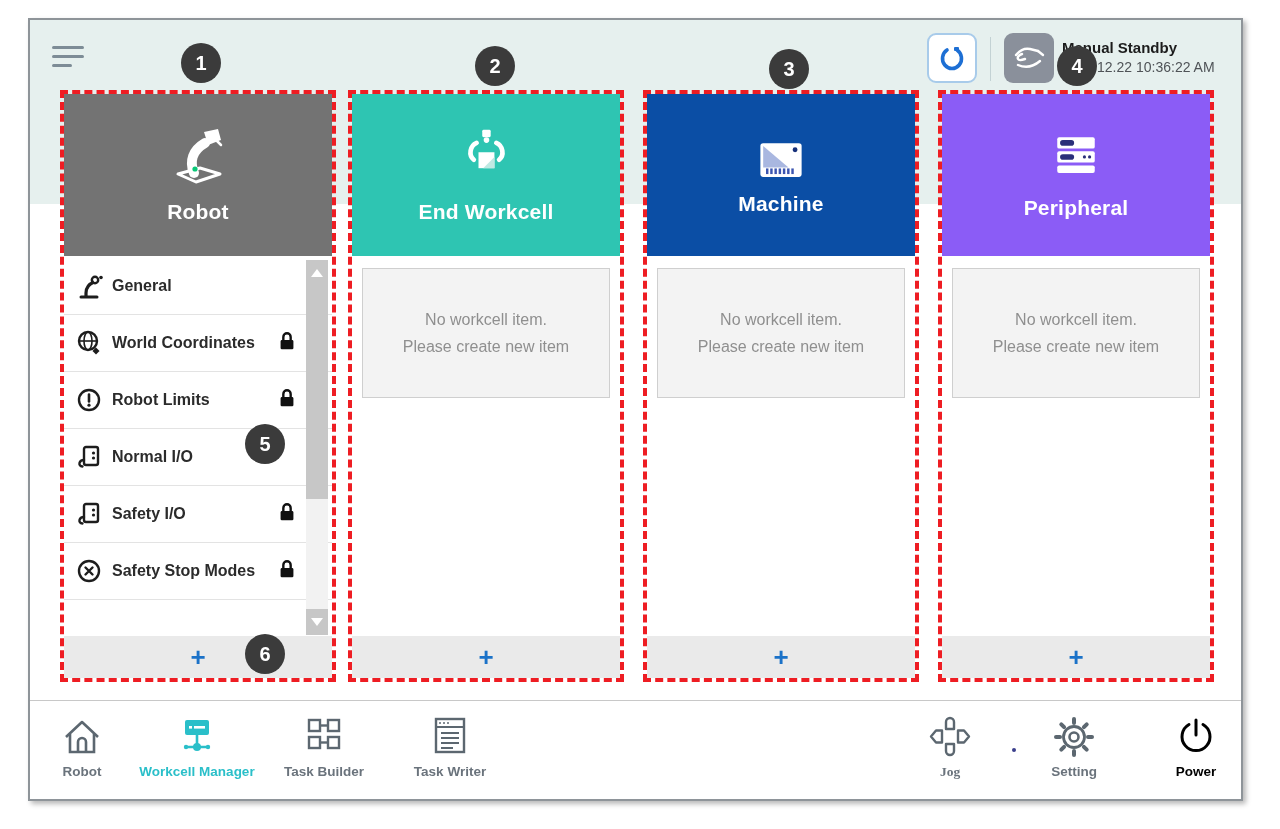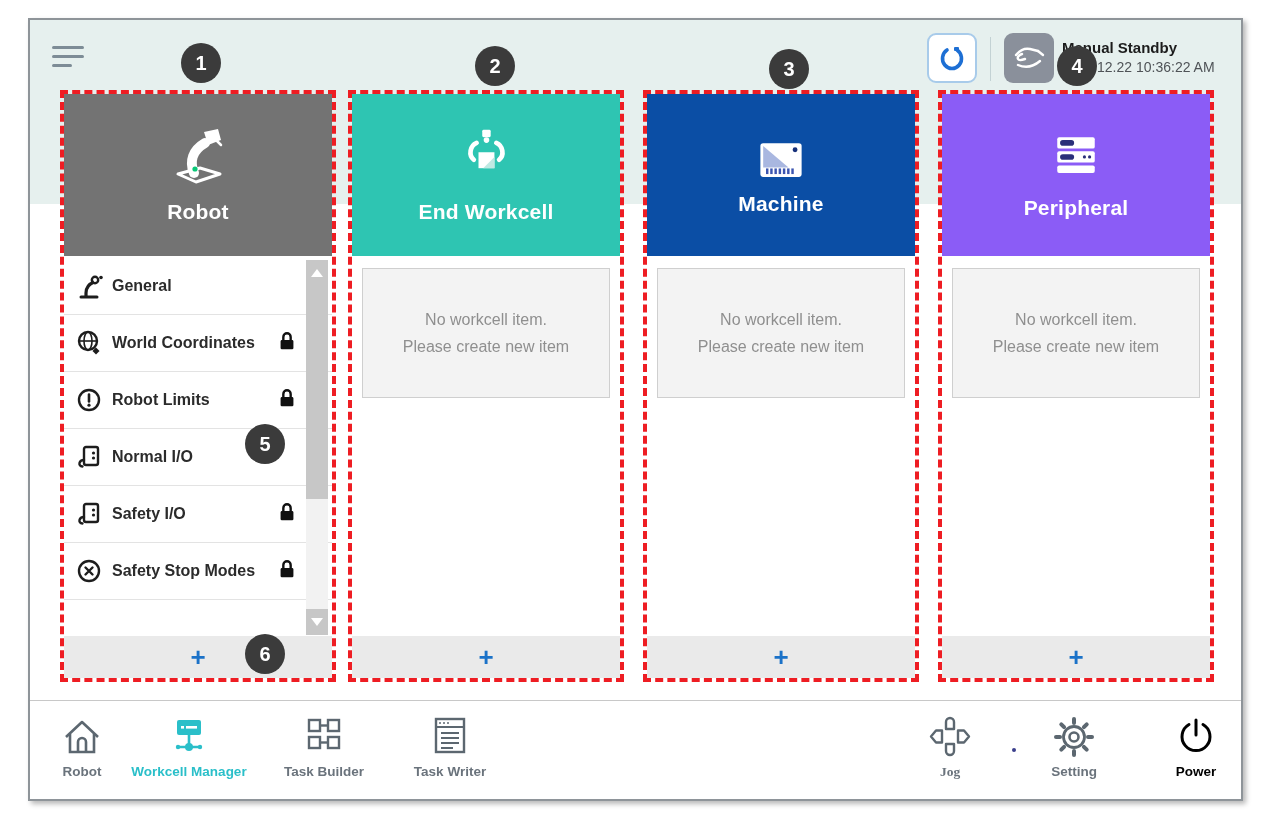--- a/index.html
+++ b/index.html
@@ -321,21 +321,21 @@
       <span class="nicon">
         <svg width="46" height="46" viewBox="0 0 46 46">
           <path d="M7 23 L23 8 L39 23" fill="none" stroke="#5c6770" stroke-width="2.6" stroke-linejoin="round"></path>
           <path d="M11 20 V38 H35 V20" fill="none" stroke="#5c6770" stroke-width="2.6"></path>
           <path d="M19 38 V28 a4 4 0 0 1 8 0 V38" fill="none" stroke="#5c6770" stroke-width="2.6"></path>
         </svg>
         </span>
       <span class="nlabel">Robot</span>
     </div>
 
-    <div class="nav-item tinted" style="left: 84px; width: 150px; color: rgb(42, 191, 201);">
+    <div class="nav-item tinted" style="left: 92px; width: 150px; color: rgb(42, 191, 201);">
       <span class="nicon">
         <svg width="46" height="46" viewBox="0 0 46 46">
           <rect x="11" y="6" width="24" height="15" rx="2" fill="currentColor"></rect>
           <rect x="15" y="12" width="3" height="2.6" fill="#fff"></rect>
           <rect x="20" y="12" width="11" height="2.6" fill="#fff"></rect>
           <path d="M23 21 V33 M12 33 H34" stroke="currentColor" stroke-width="2.6"></path>
           <circle cx="23" cy="33" r="4" fill="currentColor"></circle>
           <circle cx="12" cy="33" r="2.2" fill="currentColor"></circle>
           <circle cx="34" cy="33" r="2.2" fill="currentColor"></circle>
         </svg>

